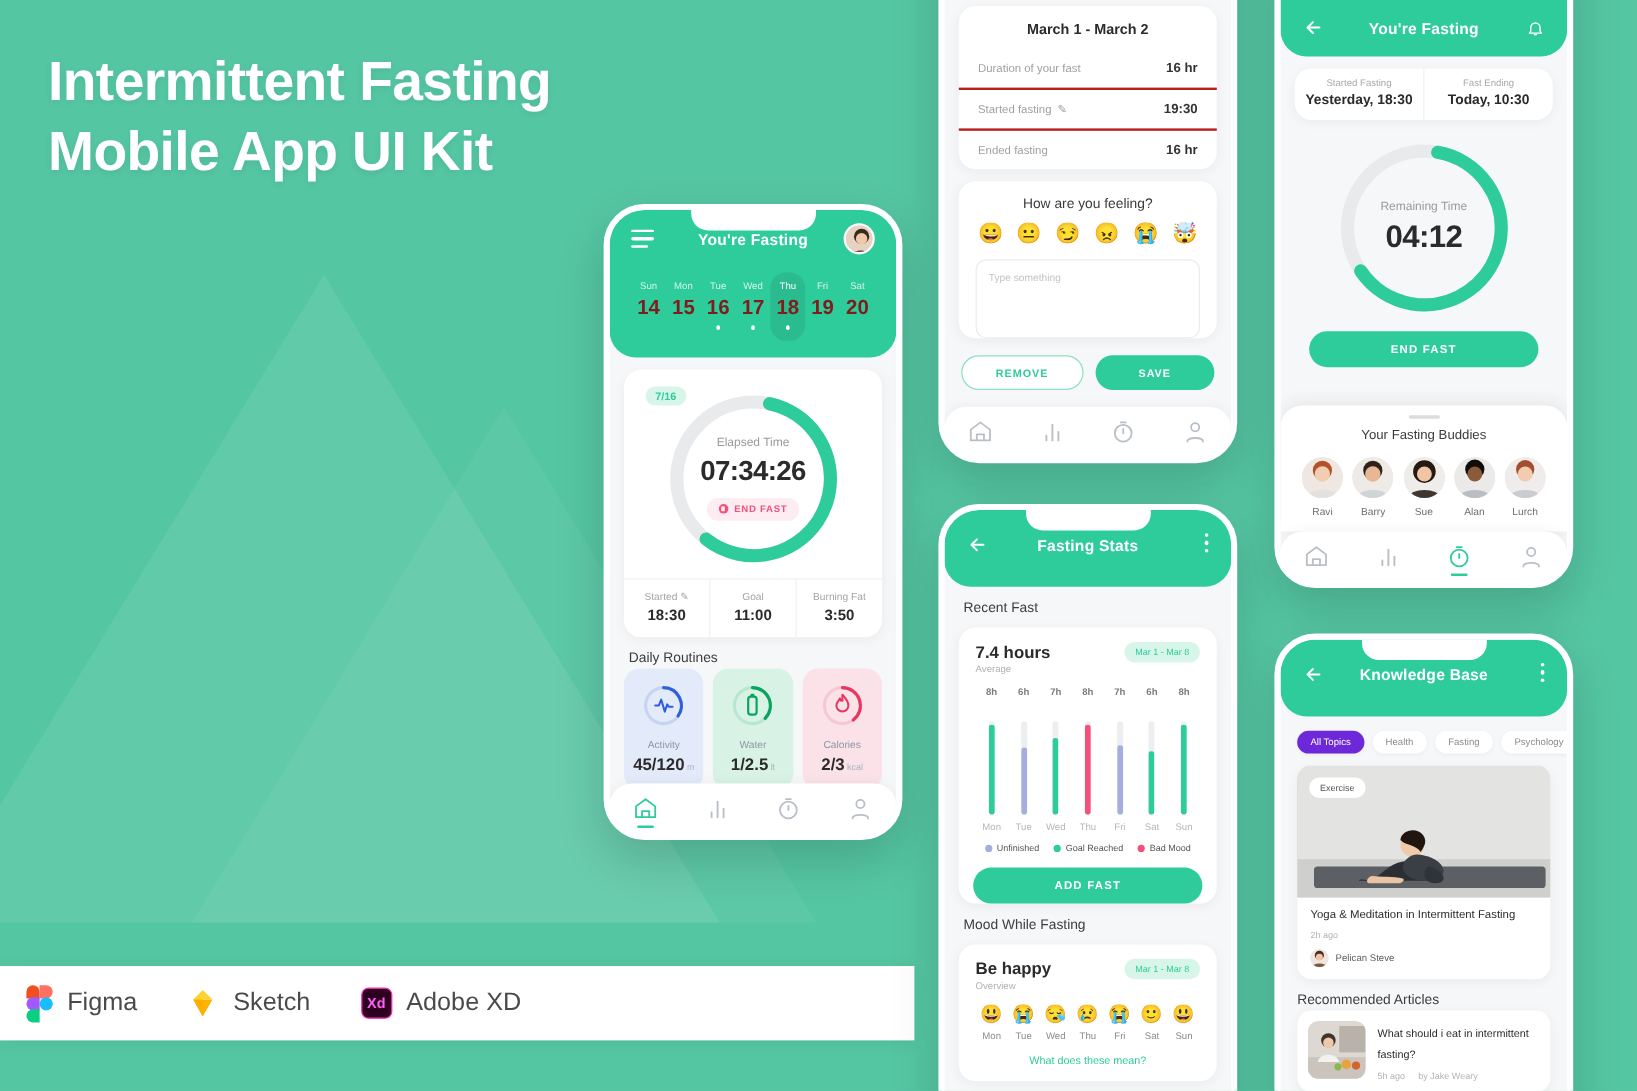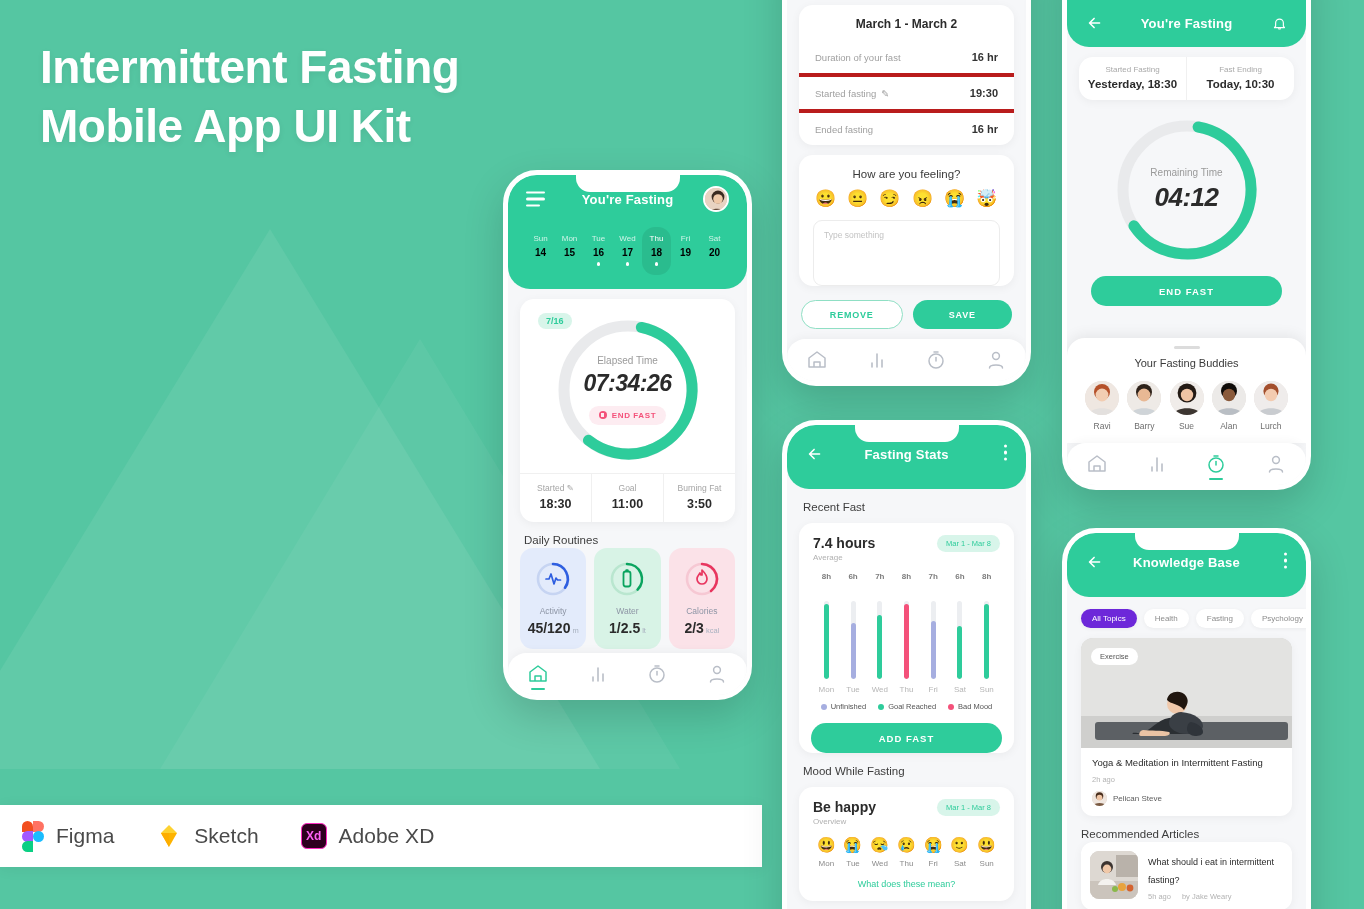--- a/index.html
+++ b/index.html
@@ -96,39 +96,39 @@
   .dots3 i { display: block; width: 3.4px; height: 3.4px; border-radius: 50%; background: #fff; margin-bottom: 3px; }
 
   
   .daystrip { display: flex; justify-content: space-between; padding: 4px 2px 14px; }
   .day {
     flex: 1; text-align: center; color: rgba(255,255,255,0.78);
     padding: 7px 0 9px; border-radius: 13px; position: relative;
   }
   .day.active { background: rgba(0,0,0,0.08); color: #fff; }
   .day-name { font-size: 8px; margin-bottom: 4px; }
-  .day-num { font-size: 10px; font-weight: bold; color: #000000; }
+  .day-num { font-size: 17px; font-weight: bold; color: #7f1d1d; }
   .day-dot { width: 3.5px; height: 3.5px; border-radius: 50%; background: #fff; margin: 4px auto 0; }
 
   
   .card {
     background: #fff; border-radius: 14px; margin: 10px 12px;
     box-shadow: 0 2px 10px rgba(0,0,0,0.05);
   }
   .sec-title { font-size: 11.5px; color: #3d3d3d; margin: 12px 0 2px 16px; font-weight: normal; }
 
   
   .ring-wrap { position: relative; width: 100%; display: flex; justify-content: center; padding: 16px 0 8px; }
   .ring { position: relative; }
   .ring-center {
     position: absolute; inset: 0; display: flex; flex-direction: column;
     align-items: center; justify-content: center;
   }
   .ring-label { font-size: 10px; color: #9a9a9a; margin-bottom: 4px; }
-  .ring-time { font-size: 23px; font-weight: bold; color: #2b2b2b; letter-spacing: -0.5px; font-style: italic; }
+  .ring-time { font-size: 23px; font-weight: bold; color: #2b2b2b; letter-spacing: -0.5px; }
   .endfast-pill {
     margin-top: 9px; background: #fdecf1; color: #f4517a;
     font-size: 8px; font-weight: bold; letter-spacing: .6px;
     padding: 5px 10px; border-radius: 11px; display: flex; align-items: center; gap: 5px;
   }
   .endfast-pill .sq { width: 8px; height: 8px; border-radius: 50%; background: #f4517a; position: relative; }
   .endfast-pill .sq::after { content:""; position:absolute; left:2.4px; top:2.4px; width:3.2px; height:3.2px; background:#fdecf1; }
   .badge-716 {
     position: absolute; left: 18px; top: 14px;
     background: #d8f5ea; color: #2ecc9b; font-size: 9px; font-weight: bold;
@@ -163,21 +163,21 @@
   .navitem { width: 22px; height: 22px; color: #b9bec7; position: relative; }
   .navitem.active { color: #2ecc9b; }
   .navitem.active::after {
     content: ""; position: absolute; left: 50%; transform: translateX(-50%);
     bottom: -5px; width: 14px; height: 2px; background: #2ecc9b; border-radius: 2px;
   }
 
   
   .rowline {
     display: flex; align-items: center; justify-content: space-between;
-    padding: 10px 16px; border-bottom: 4px solid #b91c1c; font-size: 9.5px;
+    padding: 10px 16px; border-bottom: 2px solid #b91c1c; font-size: 9.5px;
   }
   .rowline:last-child { border-bottom: none; }
   .rowline .k { color: #a0a0a0; display: flex; align-items: center; gap: 5px; }
   .rowline .v { color: #333; font-weight: bold; font-size: 11px; }
   .month-title { text-align: center; font-size: 12px; font-weight: bold; color: #2b2b2b; padding: 12px 0 10px; }
   .feel-title { text-align: center; font-size: 11.5px; color: #3b3b3b; padding: 13px 0 10px; }
   .emojirow { display: flex; justify-content: space-between; padding: 0 16px 13px; }
   .emoji { font-size: 17px; line-height: 1; }
   .textarea-box {
     margin: 0 14px 14px; height: 66px; border: 1px solid #ececec; border-radius: 9px;

